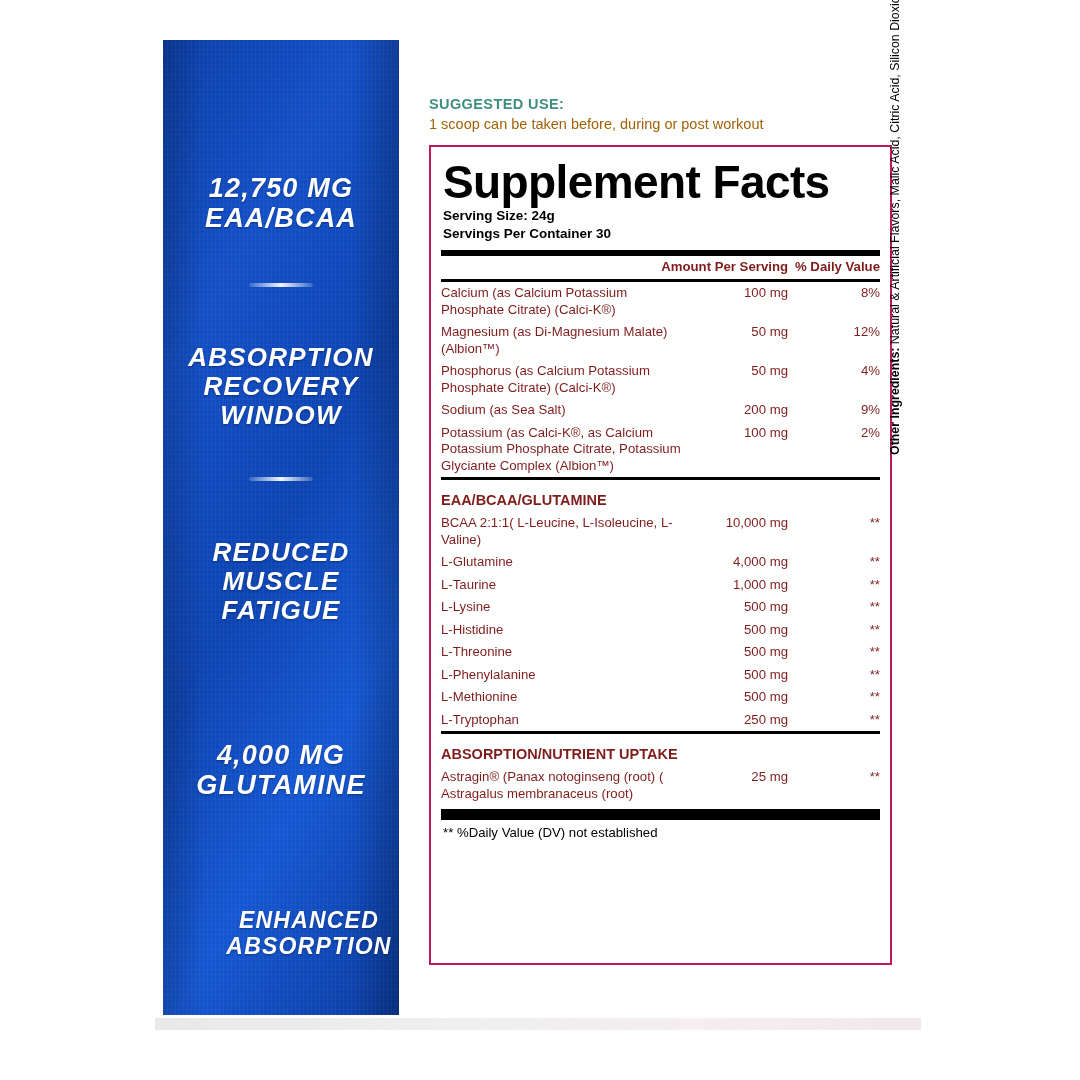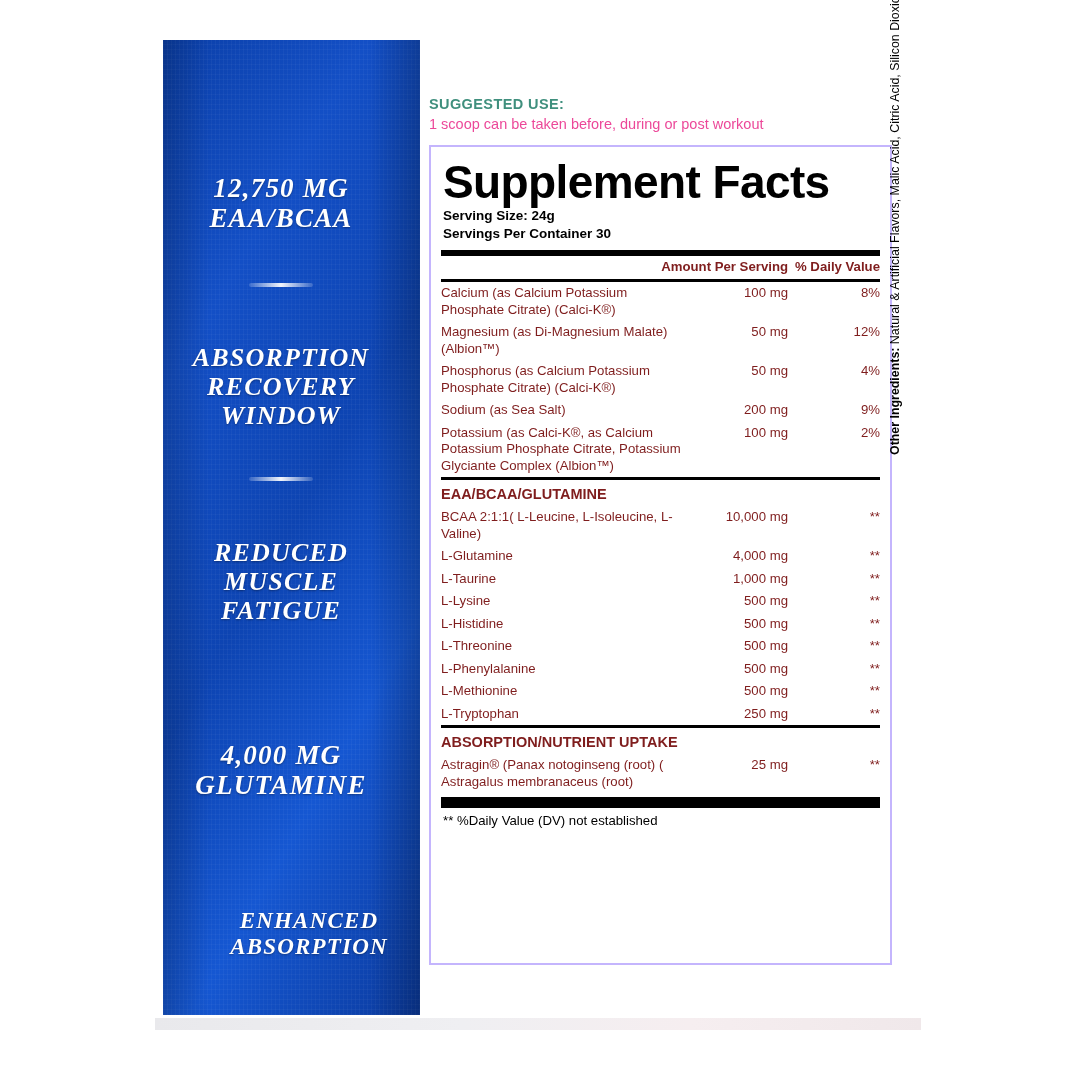--- a/index.html
+++ b/index.html
@@ -18,36 +18,35 @@
     width: 1080px;
     height: 1080px;
     background: #ffffff;
   }
 
   
   #blue-panel {
     position: absolute;
     left: 163px;
     top: 40px;
-    width: 257px;
+    width: 236px;
     height: 975px;
     background:
       repeating-linear-gradient(90deg,
         rgba(255,255,255,0.035) 0px,
         rgba(255,255,255,0.035) 1px,
         rgba(0,0,0,0.0) 1px,
         rgba(0,0,0,0.0) 4px),
       repeating-linear-gradient(0deg,
         rgba(255,255,255,0.03) 0px,
         rgba(255,255,255,0.03) 1px,
         rgba(0,0,0,0.0) 1px,
         rgba(0,0,0,0.0) 5px),
       linear-gradient(120deg, #0b3fa8 0%, #134fc6 25%, #0d44b2 50%, #1557d2 72%, #0a3a9e 100%);
     overflow: hidden;
-    font-family: Liberation Serif, serif;
   }
   #blue-panel:after {
     content: "";
     position: absolute;
     left: 0; right: 0; top: 0; bottom: 0;
     background: linear-gradient(90deg, rgba(0,0,0,0.18) 0%, rgba(0,0,0,0) 18%, rgba(0,0,0,0) 80%, rgba(0,0,0,0.22) 100%);
     pointer-events: none;
   }
   .claim {
     position: absolute;
@@ -83,34 +82,34 @@
     top: 96px;
     width: 470px;
   }
   #suggested-use .su-title {
     color: #3f8f7d;
     font-weight: bold;
     font-size: 14.5px;
     letter-spacing: 0.4px;
   }
   #suggested-use .su-text {
-    color: #ec4899;
+    color: #a16207;
     font-size: 14.5px;
     margin-top: 4px;
   }
 
   
   #facts-panel {
     position: absolute;
     left: 429px;
     top: 145px;
     width: 463px;
     height: 820px;
     background: #ffffff;
-    border: 2px solid #c4b5fd;
+    border: 2px solid #be185d;
     box-sizing: border-box;
     padding: 8px 10px 0 10px;
   }
   #facts-title {
     font-size: 46px;
     font-weight: bold;
     letter-spacing: -0.6px;
     line-height: 1;
     margin: 4px 0 2px 2px;
     color: #000;
@@ -149,21 +148,21 @@
   }
   table.facts th {
     font-weight: bold;
     font-size: 13.2px;
     padding-bottom: 5px;
   }
   td.name { padding-right: 8px; line-height: 1.25; }
   tr.section-head td {
     font-weight: bold;
     font-size: 14.5px;
-    padding-top: 6px;
+    padding-top: 12px;
     padding-bottom: 4px;
   }
   .footnote {
     font-size: 13.2px;
     margin-top: 5px;
     margin-left: 2px;
   }
 
   
   #other-ingredients {

